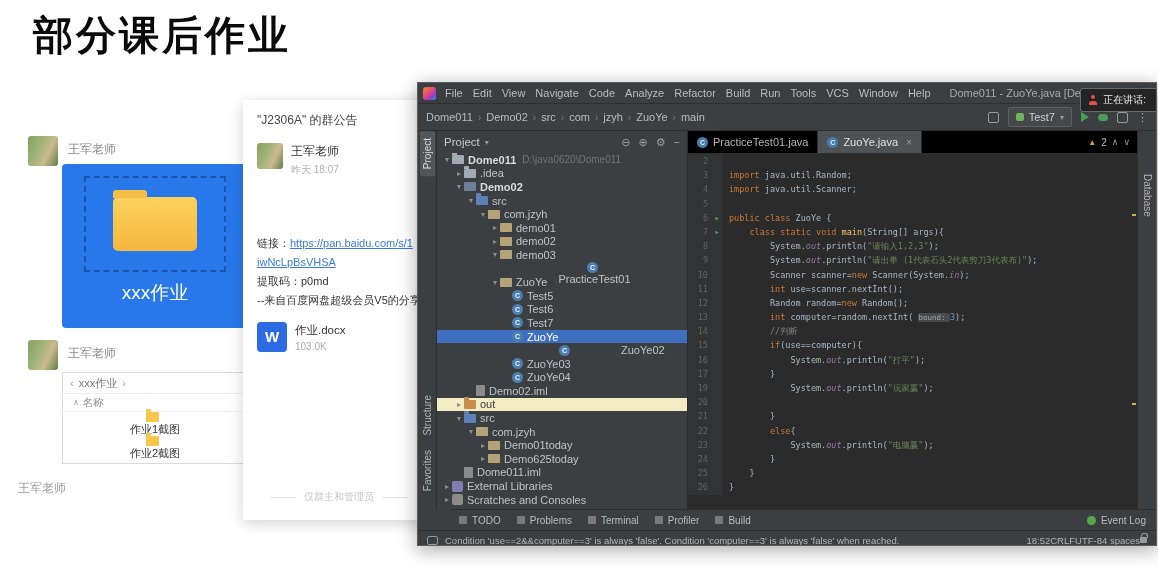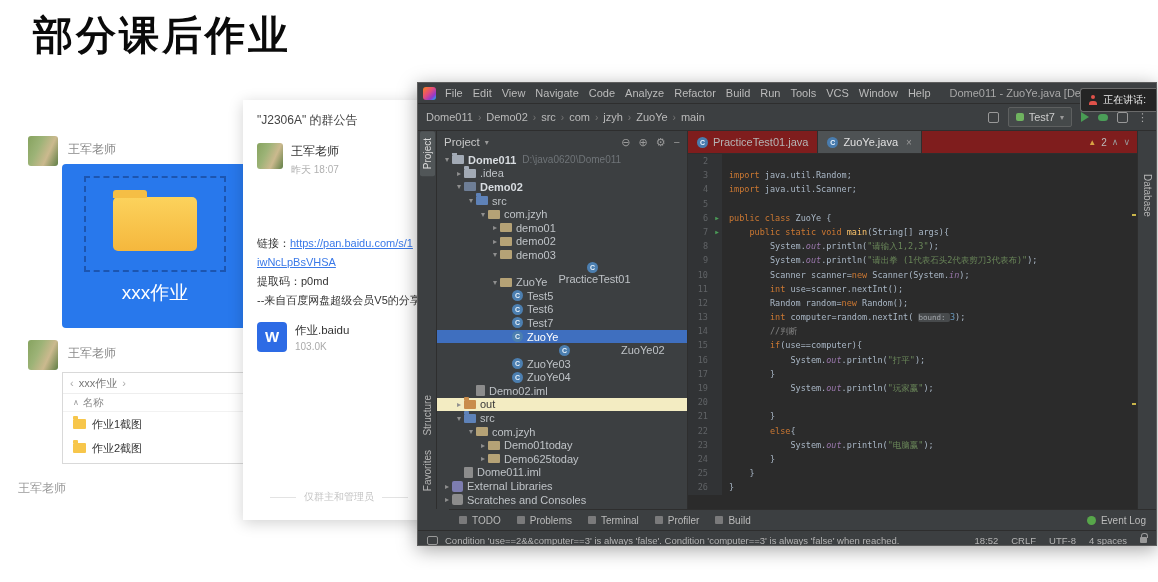--- a/index.html
+++ b/index.html
@@ -19,21 +19,21 @@
             display:flex;align-items:center;justify-content:center;}
   .big-folder{width:84px;height:54px;background:linear-gradient(#fcd25c,#f5b73d);border-radius:5px;position:relative;}
   .big-folder::before{content:"";position:absolute;top:-7px;left:0;width:34px;height:8px;background:#f5be45;border-radius:3px 3px 0 0;}
   .bubble-label{margin-top:8px;text-align:center;color:#fff;font-size:19px;}
   .mini-exp{position:absolute;left:52px;top:236px;width:186px;height:92px;background:#fff;border:1px solid #d9d9d9;
             font-size:11px;color:#555;box-sizing:border-box;}
   .exp-crumb{height:20px;display:flex;align-items:center;padding:0 7px;gap:5px;color:#777;border-bottom:1px solid #eee;}
   .exp-crumb .arr{color:#aaa;font-size:11px;}
   .exp-head{height:17px;display:flex;align-items:center;gap:4px;padding:0 10px;color:#8a8a8a;font-size:10.5px;border-bottom:1px solid #f2f2f2;}
   .exp-head .sort{font-size:8px;color:#999;}
-  .exp-row{height:24px;display:flex;align-items:center;padding:0 10px;color:#333;}
+  .exp-row{height:24px;display:flex;align-items:center;padding:0 10px;color:#333;flex-direction:column;}
   .fold{position:relative;}
   .fold::before{content:"";position:absolute;top:-3px;left:0;width:5px;height:3px;background:inherit;border-radius:1px 1px 0 0;}
   .mini-folder{display:inline-block;width:13px;height:10px;background:#f7c64b;border-radius:1px;margin-right:6px;flex:none;}
   .sender-bottom{position:absolute;left:8px;top:344px;font-size:12px;color:#9a9a9a;}
 
   
   .ann{position:absolute;left:243px;top:100px;width:192px;height:420px;background:#fff;z-index:2;
        box-shadow:0 3px 14px rgba(0,0,0,.18);}
   .ann-title{padding:12px 14px 8px;font-size:12px;color:#444;}
   .ann-author-row{display:flex;padding:6px 14px;gap:8px;}
@@ -106,21 +106,21 @@
   .tico.srcfolder{background:#5e82b8;border-radius:1px;}
   .tico.package{background:#b5a276;border-radius:1px;}
   .tico.module{background:#6e7e96;border-radius:1px;}
   .tico.iml{background:#8c8c8c;width:9px;height:11px;border-radius:1px;}
   .tico.lib{background:#7d7db0;width:11px;height:11px;border-radius:2px;}
   .tico.scratch{background:#8c8c8c;width:11px;height:11px;border-radius:2px;}
   .tico.class{background:#4c7fb0;width:11px;height:11px;border-radius:50%;color:#eaf3fc;
               font-size:7px;font-weight:bold;text-align:center;line-height:11px;}
 
   .editor{flex:1;display:flex;flex-direction:column;background:#2b2b2b;min-width:0;}
-  .tabbar{height:22px;flex:none;background:#7f1d1d;display:flex;align-items:stretch;border-bottom:1px solid #2e2e2e;}
+  .tabbar{height:22px;flex:none;background:#000000;display:flex;align-items:stretch;border-bottom:1px solid #2e2e2e;}
   .etab{display:flex;align-items:center;gap:5px;padding:0 9px;font-size:11px;color:#b5b5b5;border-right:1px solid #2e2e2e;}
   .etab.active{background:#4e5254;color:#e0e0e0;}
   .classdot{width:11px;height:11px;border-radius:50%;background:#497cae;color:#eaf3fc;flex:none;
             font-size:7px;font-weight:bold;text-align:center;line-height:11px;}
   .tabclose{color:#999;font-size:10px;margin-left:3px;}
   .tabbar-right{margin-left:auto;display:flex;align-items:center;gap:5px;padding-right:7px;font-size:9px;color:#999;}
   .warn-tri{color:#d9a343;font-size:8px;}
   .codewrap{flex:1;position:relative;overflow:hidden;font-family:"DejaVu Sans Mono",monospace;font-size:8.5px;line-height:14.2px;}
   .cline{display:flex;height:14.2px;}
   .gut{width:34px;flex:none;background:#313335;display:flex;color:#606366;}
@@ -136,21 +136,21 @@
   .mark{position:absolute;right:1px;width:4px;height:2px;background:#c9b54a;}
 
   .bottombar{height:20px;display:flex;align-items:center;gap:16px;padding:0 10px;border-top:1px solid #2e2e2e;background:#3c3f41;font-size:10px;margin-left:31px;}
   .btab{display:flex;align-items:center;color:#bbb;}
   .btico{width:8px;height:8px;background:#8f8f8f;border-radius:1px;margin-right:5px;opacity:.75;}
   .evlog{margin-left:auto;display:flex;align-items:center;color:#bbb;}
   .evico{width:9px;height:9px;border-radius:50%;background:#57a64a;margin-right:5px;}
   .statusbar{height:18px;display:flex;align-items:center;padding:0 9px;border-top:1px solid #2e2e2e;background:#3c3f41;font-size:9.5px;color:#b5b5b5;}
   .msgico{width:9px;height:7px;border:1px solid #999;border-radius:2px;margin-right:7px;flex:none;}
   .st-msg{white-space:nowrap;overflow:hidden;text-overflow:ellipsis;}
-  .st-right{margin-left:auto;display:flex;align-items:center;gap:13px;flex:none;padding-left:10px;}
+  .st-right{margin-left:auto;display:flex;align-items:center;flex:none;padding-left:10px;}
   .lockico{width:7px;height:6px;background:#999;border-radius:1px;position:relative;}
   .lockico::before{content:"";position:absolute;top:-4px;left:1px;width:5px;height:4px;border:1px solid #999;border-bottom:none;border-radius:3px 3px 0 0;}
 </style>
 </head>
 <body>
 
 <div class="canvas">
 
   <div class="slide-title">部分课后作业</div>
 
@@ -206,21 +206,21 @@
       <div>
         <span>链接：</span><span class="link">https://pan.baidu.com/s/1</span>
       </div>
       <div class="link">iwNcLpBsVHSA</div>
       <div>提取码：p0md</div>
       <div>--来自百度网盘超级会员V5的分享</div>
     </div>
     <div class="ann-file">
       <div class="docx-icon">W</div>
       <div>
-        <div class="ann-file-name">作业.baidu</div>
+        <div class="ann-file-name">作业.docx</div>
         <div class="ann-file-size">103.0K</div>
       </div>
     </div>
     <div class="ann-footer">
       <span class="fline"></span>
       <span>仅群主和管理员</span>
       <span class="fline"></span>
     </div>
   </div>
 
@@ -496,21 +496,21 @@
               </div>
               <div class="ctext"><span class="s-kw">public class </span><span class="s-pl">ZuoYe </span><span class="s-pl">{</span></div>
             </div>
             <div class="cline">
               <div class="gut">
                 <span class="gnum">7</span>
                 <span class="gslot">
                   <span class="grun">▶</span>
                 </span>
               </div>
-              <div class="ctext"><span class="s-pl">    </span><span class="s-kw">public static void </span><span class="s-meth">main</span><span class="s-pl">(String[] args){</span></div>
+              <div class="ctext"><span class="s-pl">    </span><span class="s-kw">class static void </span><span class="s-meth">main</span><span class="s-pl">(String[] args){</span></div>
             </div>
             <div class="cline">
               <div class="gut">
                 <span class="gnum">8</span>
                 <span class="gslot"></span>
               </div>
               <div class="ctext"><span class="s-pl">        System.</span><span class="s-fld">out</span><span class="s-pl">.println(</span><span class="s-str">"请输入1,2,3"</span><span class="s-pl">);</span></div>
             </div>
             <div class="cline">
               <div class="gut">

